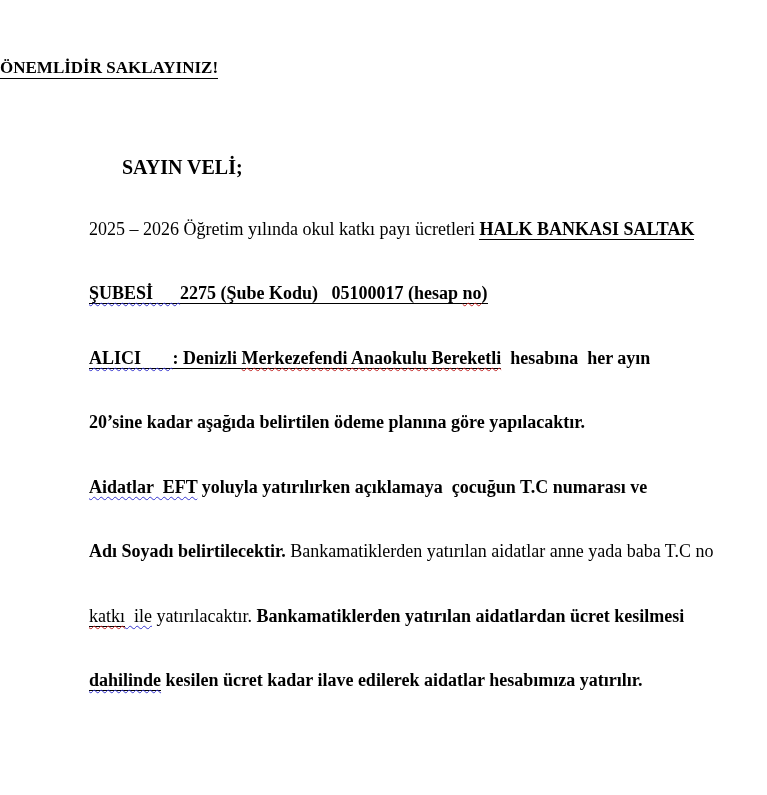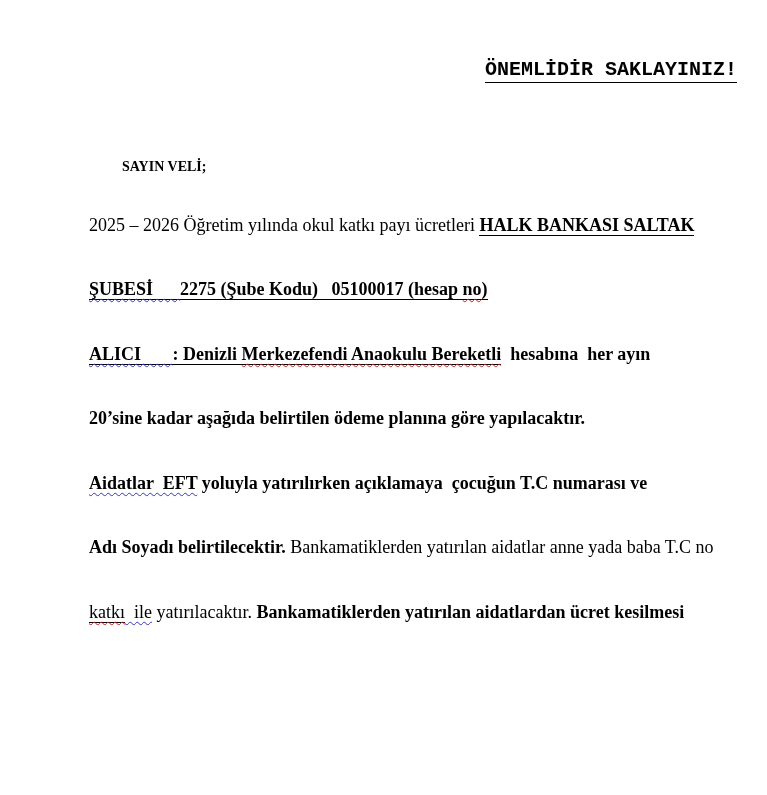--- a/index.html
+++ b/index.html
@@ -1,22 +1,22 @@
 <!DOCTYPE html>
 <html><head>
 <meta charset="utf-8">
 <style>
   html,body{margin:0;padding:0;background:#ffffff;}
   body{width:767px;height:795px;font-family:"Liberation Serif","DejaVu Serif",serif;color:#000;}
   .page{position:relative;width:767px;height:795px;overflow:hidden;background:#fff;}
 
-  .notice{margin:58px 30px 0 0;text-align:right;font-weight:bold;font-size:20px;font-family:Liberation Mono, monospace;}
+  .notice{margin:58px 30px 0 0;text-align:left;font-weight:bold;font-size:17px;}
   .notice .u{border-bottom:1.8px solid #000;padding-bottom:1px;}
 
-  .salutation{margin:78px 0 0 122px;font-weight:bold;font-size:14px;}
+  .salutation{margin:78px 0 0 122px;font-weight:bold;font-size:20px;}
 
   .body-text{margin:18px 36px 0 62px;font-size:18px;line-height:21.5px;}
   .line{white-space:pre-wrap;}
   .indent{text-indent:63px;}
 
   .b{font-weight:bold;}
   .u{border-bottom:1.7px solid #000;}
   .wb{text-decoration:underline wavy #3434cf;text-decoration-thickness:1px;
       text-underline-offset:3px;text-decoration-skip-ink:none;}
   .wr{text-decoration:underline wavy #c42222;text-decoration-thickness:1px;
@@ -48,15 +48,18 @@
     </div>
     <div class="line indent">
       <span class="b wb">Aidatlar  EFT</span><span class="b"> yoluyla yatırılırken açıklamaya  çocuğun T.C numarası ve</span>
     </div>
     <div class="line">
       <span class="b">Adı Soyadı belirtilecektir.</span><span> Bankamatiklerden yatırılan aidatlar anne yada baba T.C no</span>
     </div>
     <div class="line">
       <span class="u wr">katkı</span><span class="wb">  ile</span><span> yatırılacaktır. </span><span class="b">Bankamatiklerden yatırılan aidatlardan ücret kesilmesi</span>
     </div>
+    <div class="line">
+      <span class="b u wb">dahilinde</span><span class="b"> kesilen ücret kadar ilave edilerek aidatlar hesabımıza yatırılır.</span>
+    </div>
   </div>
 
 </div>
 
 </body></html>

